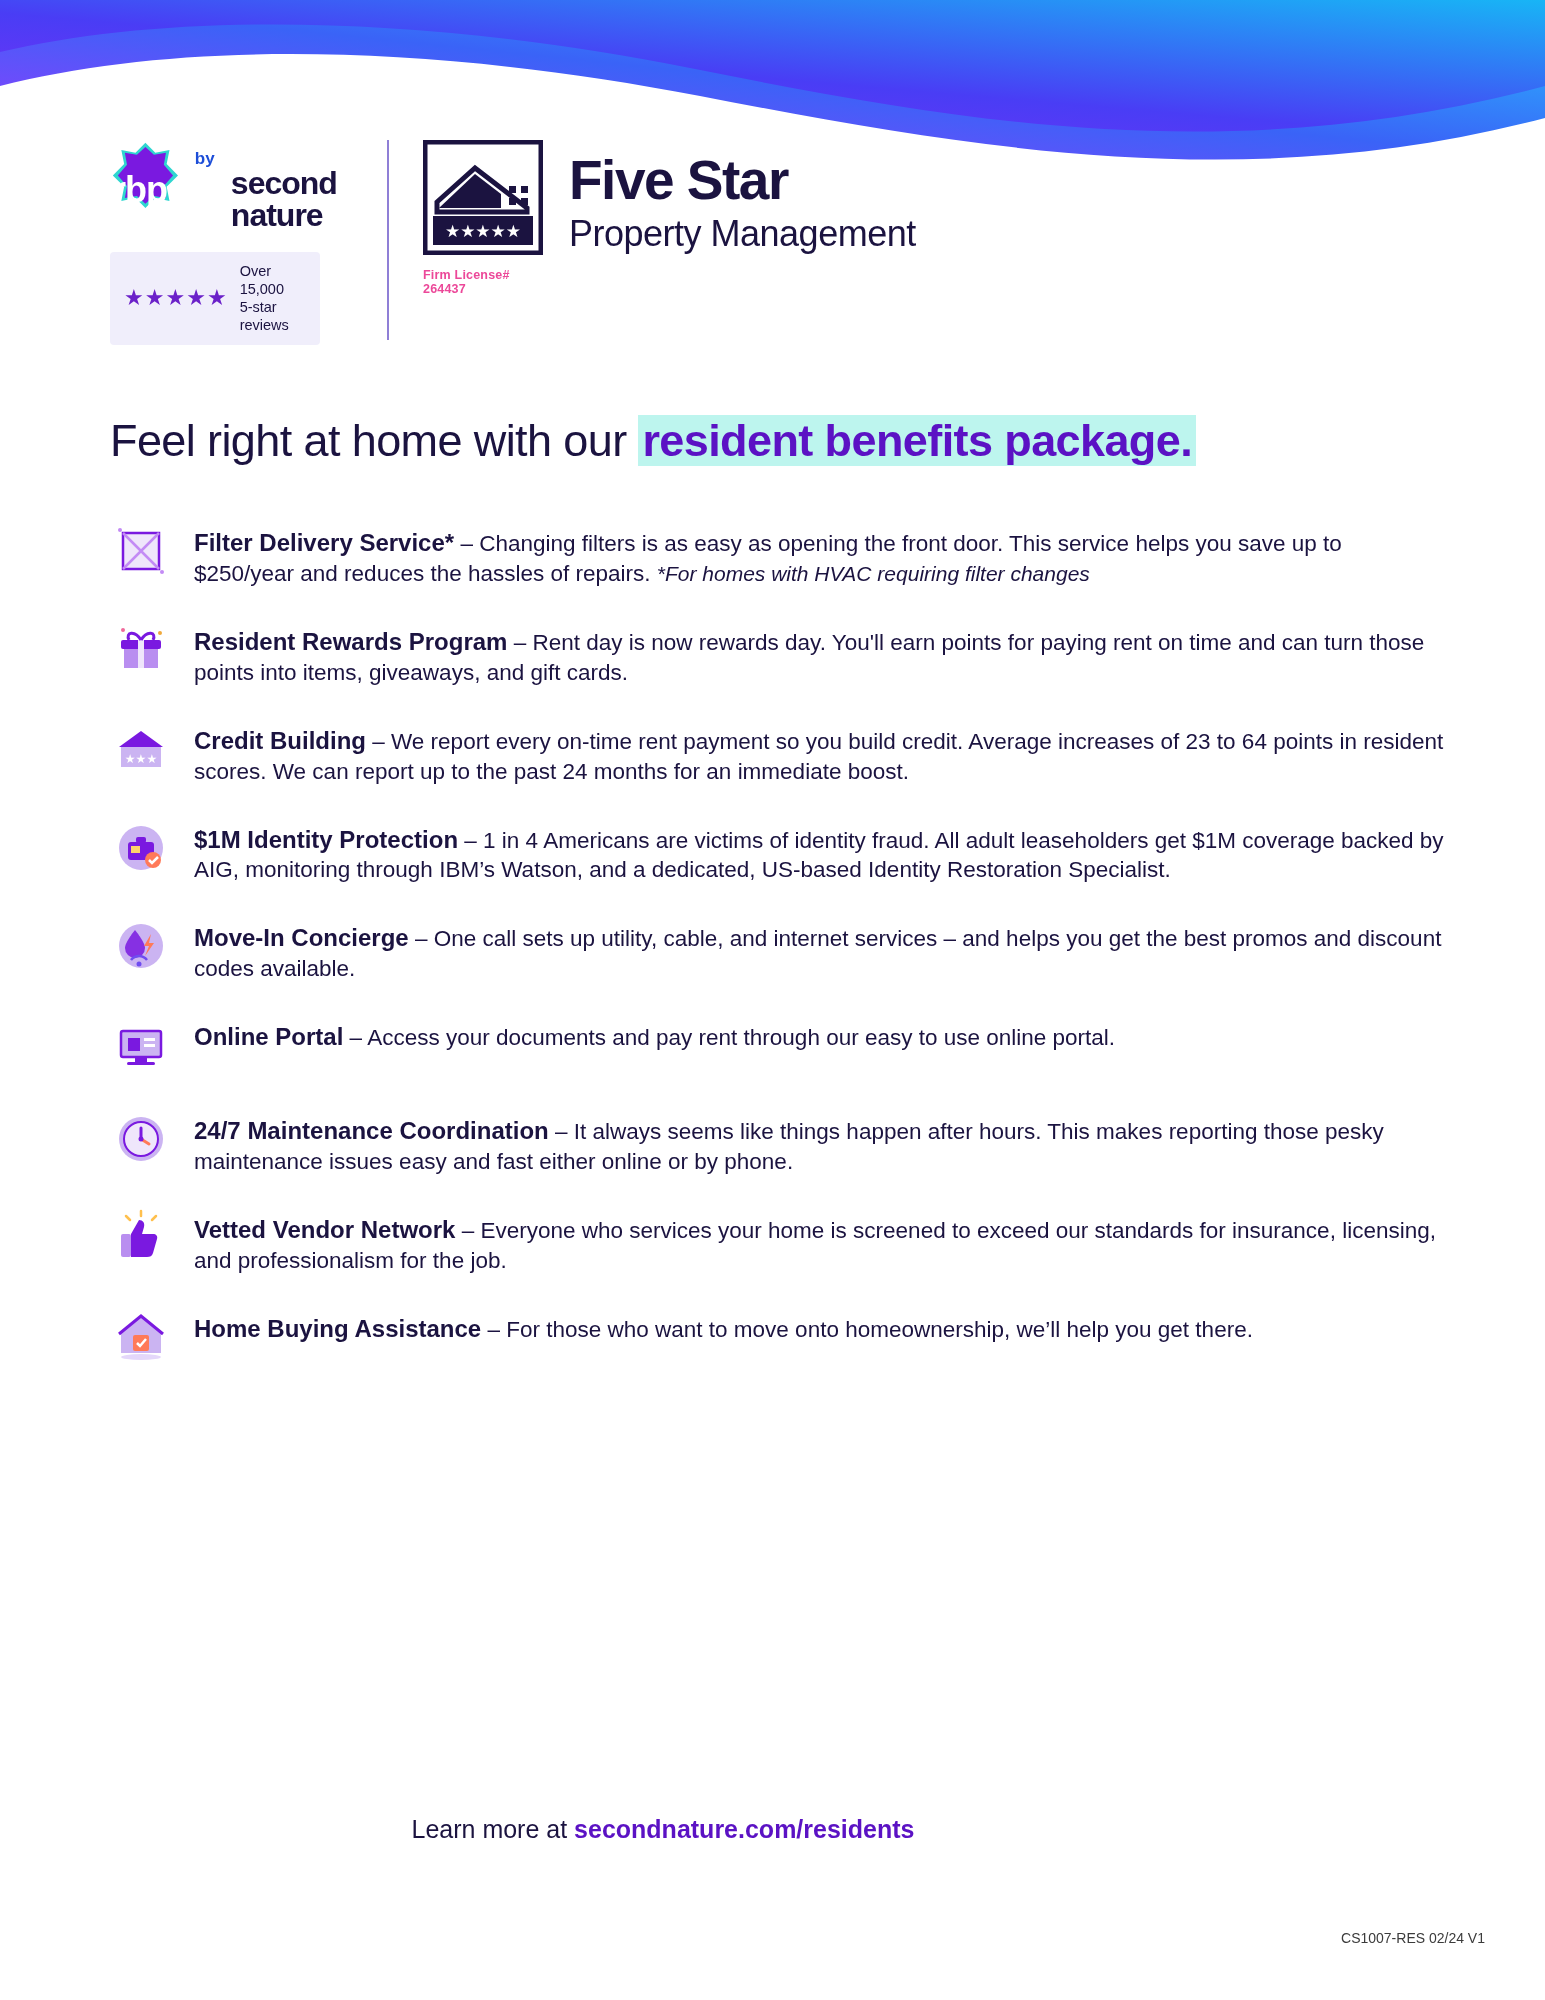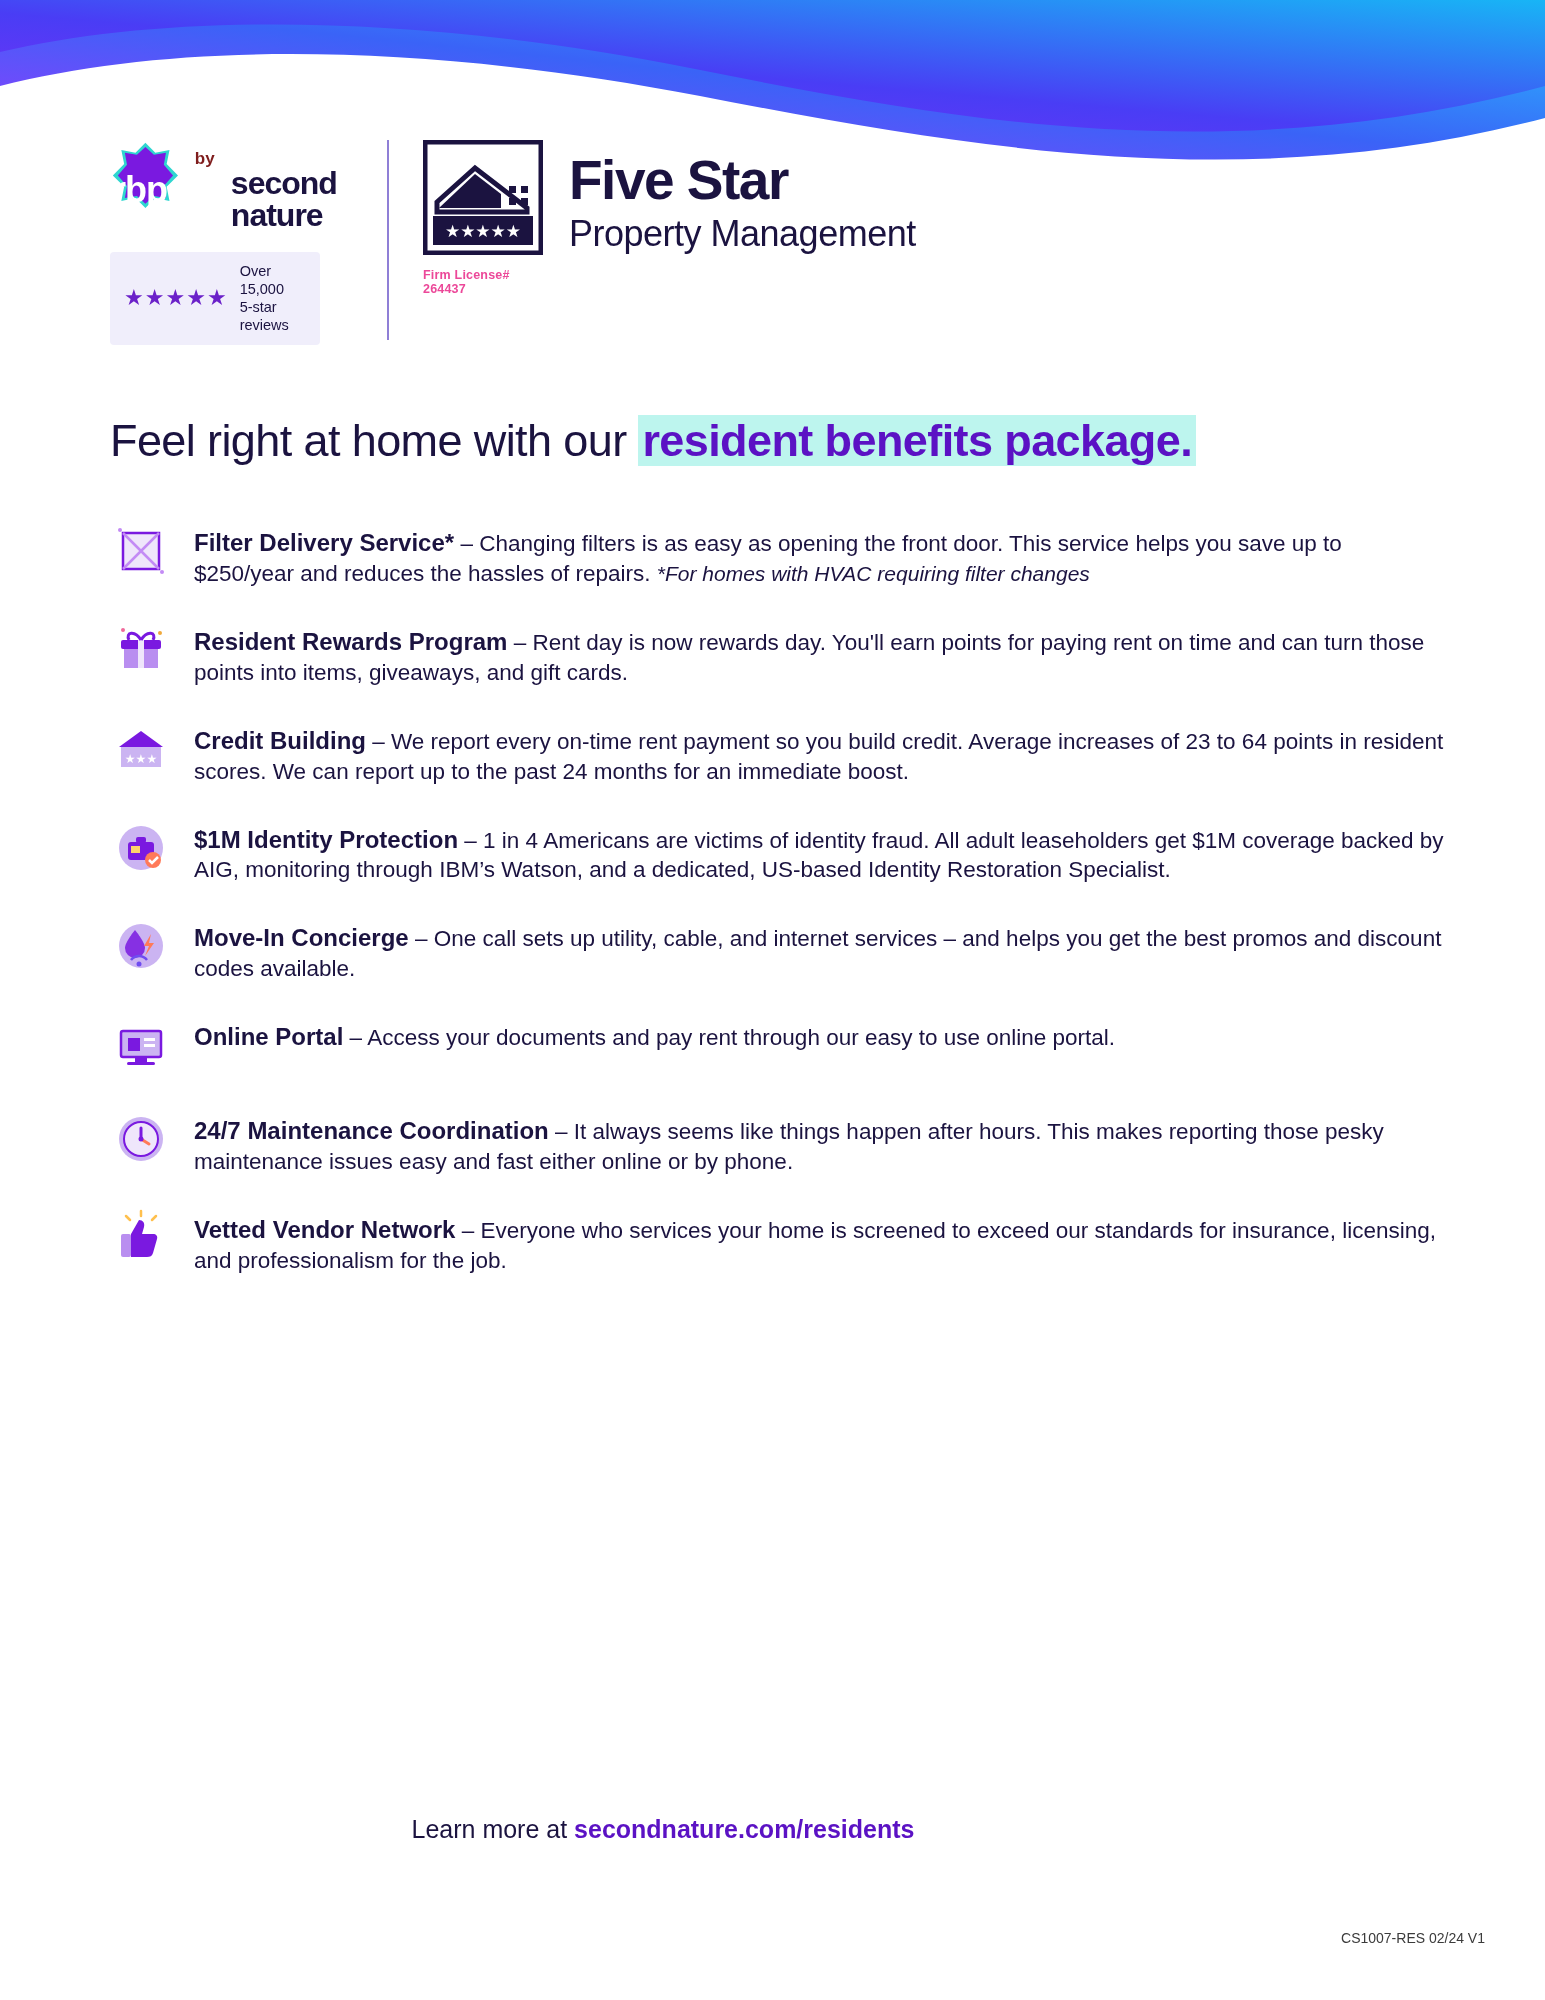--- a/index.html
+++ b/index.html
@@ -65,21 +65,21 @@
     font-size: 36px;
     font-weight: bold;
     letter-spacing: -1px;
   }
   .rbp-text sup { font-size: 13px; vertical-align: super; }
   .by-second-nature {
     line-height: 1.0;
   }
   .by-word {
     font-size: 17px;
-    color: #7f1d1d;
+    color: #1d4ed8;
     font-weight: 600;
   }
   .sn-word {
     font-size: 32px;
     color: #1b1340;
     font-weight: bold;
     letter-spacing: -1px;
     display: block;
     margin-left: 36px;
   }
@@ -419,19 +419,33 @@
         <path d="M20 26 l8 -14 c4 0 6 3 5 7 l-2 7 h11 c3 0 5 2 4 5 l-4 14 c-1 3 -3 4 -6 4 H20 Z" fill="#7a19e0"></path>
         <rect x="10" y="26" width="10" height="23" rx="2" fill="#b98ef0"></rect>
         <path d="M30 8 l0 -5 M41 12 l4 -4 M19 12 l-4 -4" stroke="#ffc04d" stroke-width="2.5" stroke-linecap="round"></path>
       </svg>
     </div>
     <div class="copy">
       <b>Vetted Vendor Network</b><span> – </span><span>Everyone who services your home is screened to exceed our standards for insurance, licensing, and professionalism for the job.</span>
     </div>
   </div>
 
+  <div class="benefit">
+    <div class="icon">
+      <svg width="60" height="60" viewBox="0 0 60 60">
+        <path d="M30 10 L50 26 L50 46 L10 46 L10 26 Z" fill="#cbb4f2"></path>
+        <path d="M8 27 L30 9 L52 27" fill="none" stroke="#7a19e0" stroke-width="3"></path>
+        <rect x="22" y="28" width="16" height="16" rx="2" fill="#ff7a59"></rect>
+        <path d="M26 36 l3 3 l6 -7" stroke="#ffffff" stroke-width="2.5" fill="none"></path>
+        <ellipse cx="30" cy="50" rx="20" ry="3" fill="#e4d7fa"></ellipse>
+      </svg>
+    </div>
+    <div class="copy">
+      <b>Home Buying Assistance</b><span> – </span><span>For those who want to move onto homeownership, we’ll help you get there.</span>
+    </div>
+  </div>
 
 </div>
 
 <div class="footer">
   <span>Learn more at </span><a href="#">secondnature.com/residents</a>
 </div>
 <div class="docid">CS1007-RES 02/24 V1</div>
 
 </body></html>

